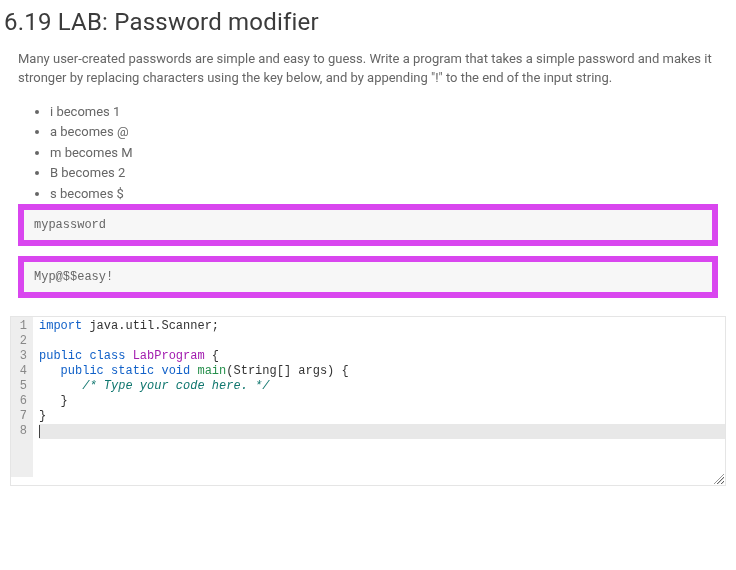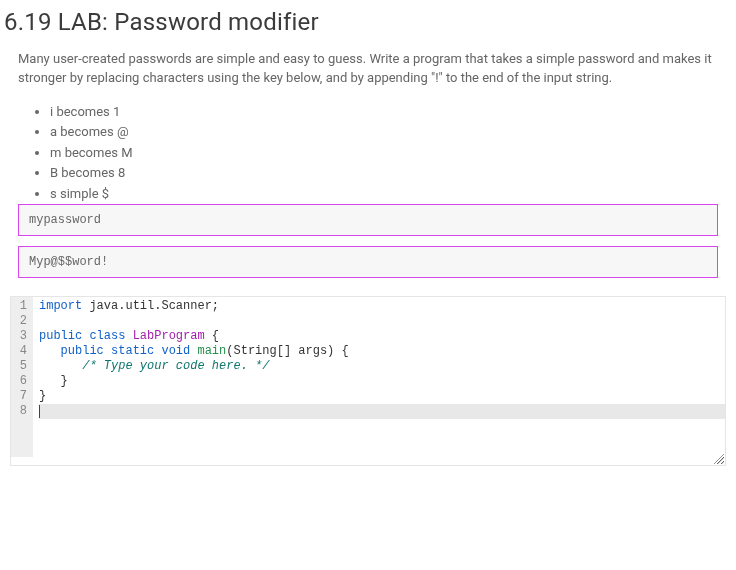--- a/index.html
+++ b/index.html
@@ -35,21 +35,21 @@
       color: #666;
       line-height: 1.5;
       margin-bottom: 1px;
     }
     .label {
       color: #666;
       margin: 10px 0 8px 0;
     }
     .codebox {
       background: #f7f7f7;
-      border: 1px solid #d946ef;
+      border: 6px solid #d946ef;
       padding: 8px 10px;
       font-family: "Courier New", Courier, monospace;
       font-size: 12px;
       color: #666;
       margin-bottom: 10px;
     }
     .editor-wrap {
       margin: 18px 10px 0 10px;
       border: 1px solid #e5e5e5;
       background: #fff;
@@ -108,27 +108,27 @@
 
 <h1>6.19 LAB: Password modifier</h1>
 
 <div class="prompt">
   <p class="intro">Many user-created passwords are simple and easy to guess. Write a program that takes a simple password and makes it stronger by replacing characters using the key below, and by appending "!" to the end of the input string.</p>
 
   <ul class="rules">
     <li>i becomes 1</li>
     <li>a becomes @</li>
     <li>m becomes M</li>
-    <li>B becomes 8</li>
-    <li>s simple $</li>
+    <li>B becomes 2</li>
+    <li>s becomes $</li>
   </ul>
 
   <div class="codebox">mypassword</div>
 
-  <div class="codebox">Myp@$$word!</div>
+  <div class="codebox">Myp@$$easy!</div>
 </div>
 
 <div class="editor-wrap">
   <div class="editor">
     <div class="gutter" id="gutter">
         <div>1</div>
         <div>2</div>
         <div>3</div>
         <div>4</div>
         <div>5</div>

